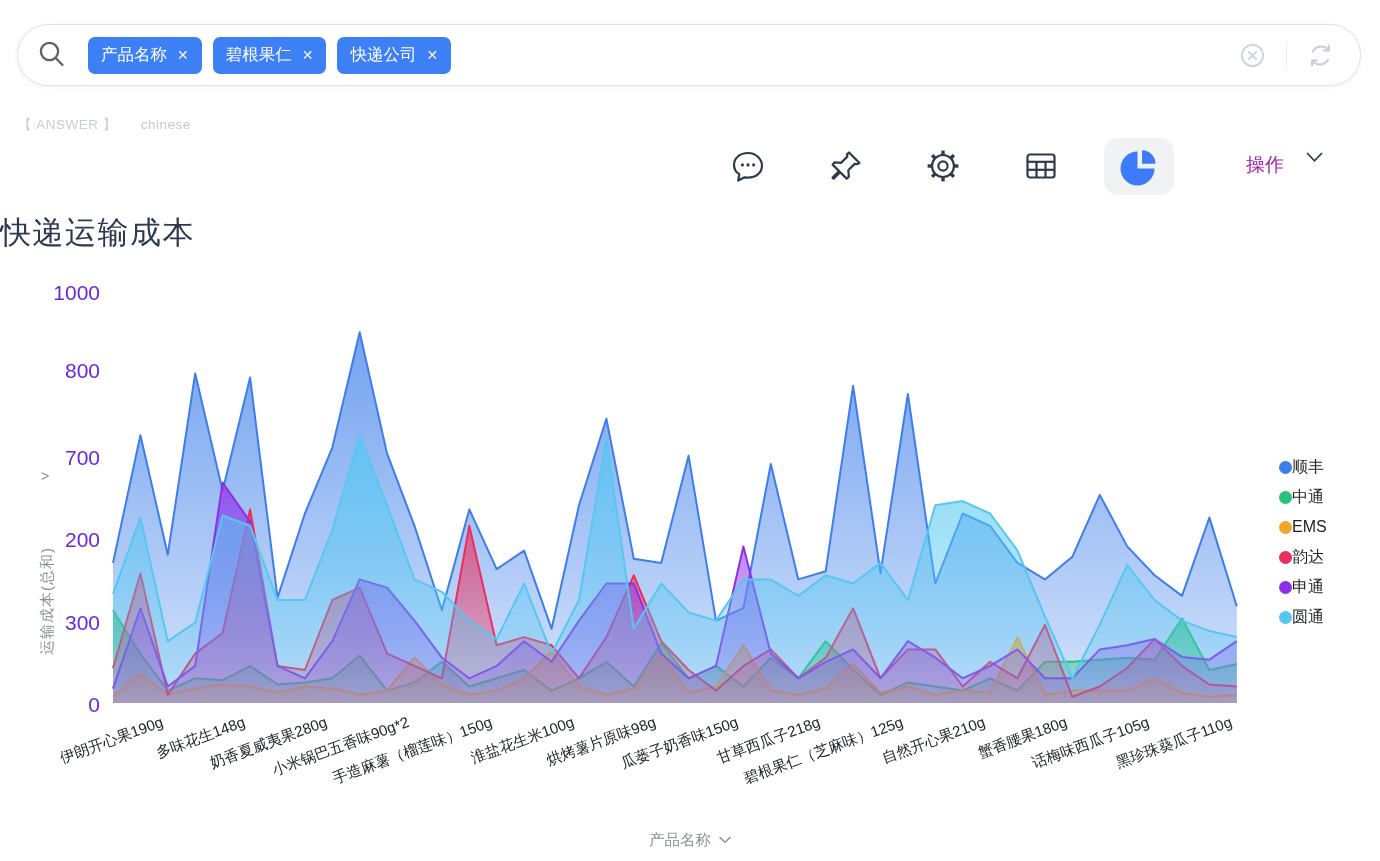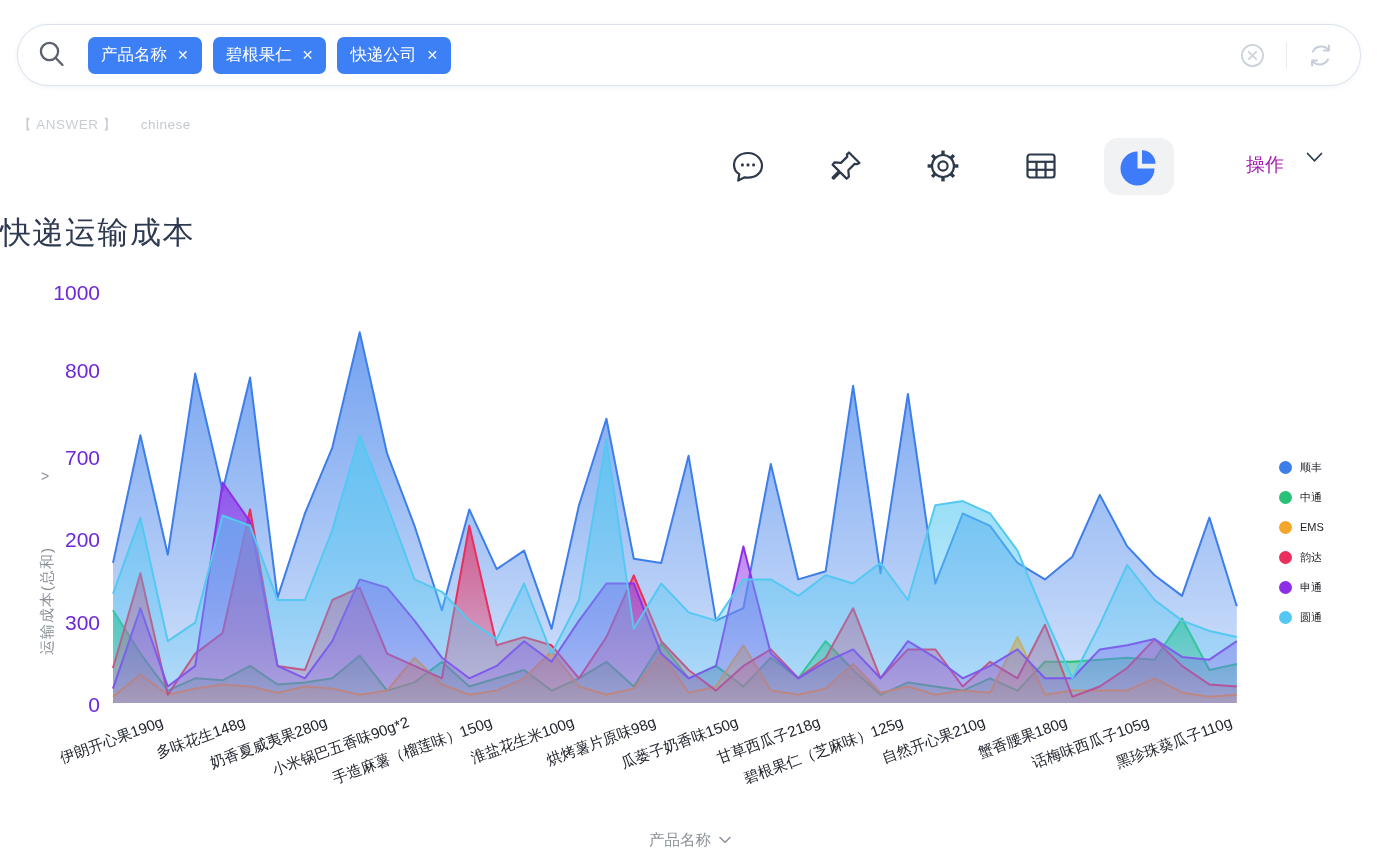--- a/index.html
+++ b/index.html
@@ -42,21 +42,21 @@
   .xlabel{position:absolute;font-size:15px;color:#22262e;white-space:nowrap;
     transform:rotate(-20deg);transform-origin:100% 0;}
   .y-title{position:absolute;left:38px;top:655px;transform:rotate(-90deg);transform-origin:0 0;
     font-size:15px;color:#8a9099;letter-spacing:1px;white-space:nowrap;}
   .y-title-chev{position:absolute;left:41px;top:468px;font-size:14px;color:#8a9099;}
   .x-title{position:absolute;left:0;top:830px;width:1380px;text-align:center;font-size:15.5px;color:#8a9099;}
   .x-title .chev{display:inline-block;margin-left:8px;vertical-align:1px;}
   .legend{position:absolute;left:1279px;top:452px;}
   .legend-item{display:flex;align-items:center;height:30px;cursor:pointer;}
   .legend-dot{width:13px;height:13px;border-radius:50%;flex:0 0 auto;}
-  .legend-label{margin-left:8px;font-size:11px;color:#1c1f26;}
+  .legend-label{font-size:16px;color:#1c1f26;}
 </style>
 </head>
 <body>
 
 <div class="search-bar">
   <span class="search-icon">
     <svg width="32" height="32" viewBox="0 0 32 32" fill="none" stroke="#5b626e" stroke-width="2.3" stroke-linecap="round">
       <circle cx="13.5" cy="12.5" r="8.6"></circle>
         <line x1="19.9" y1="19.2" x2="26.5" y2="26"></line>
     </svg>

